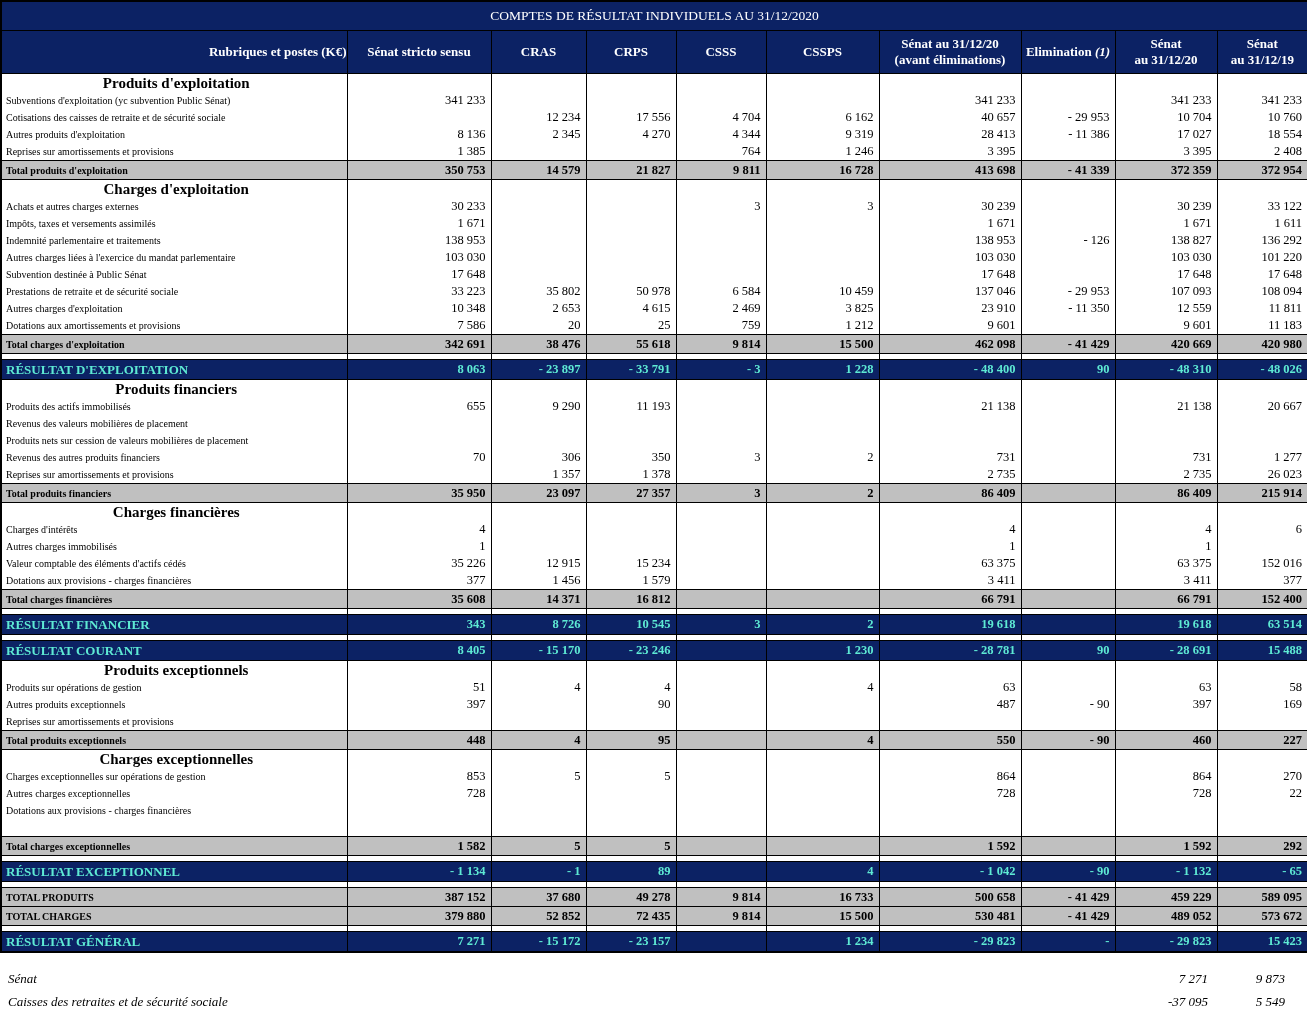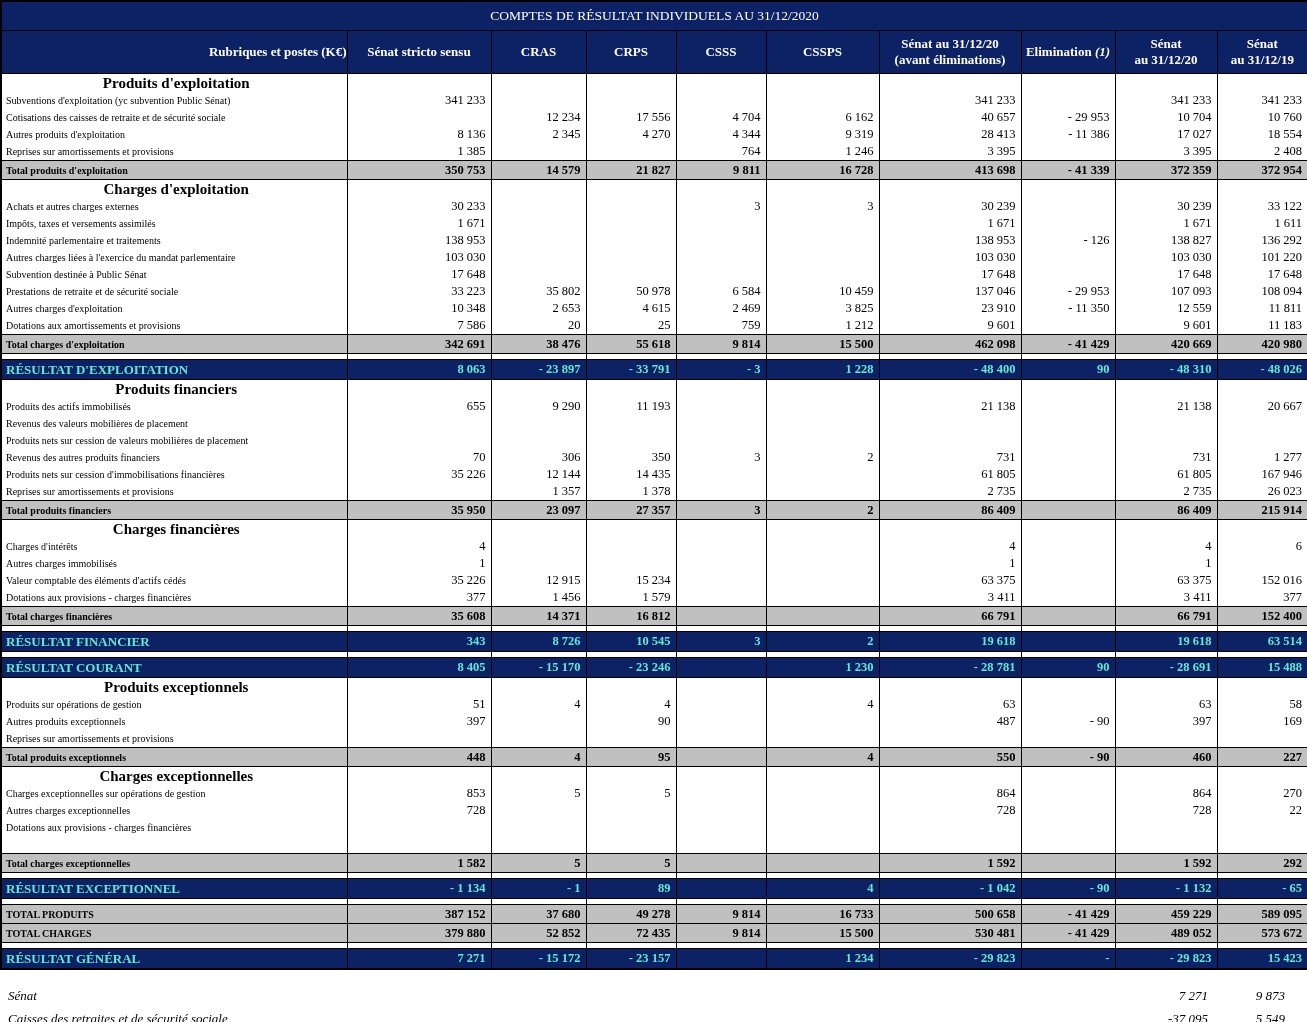--- a/index.html
+++ b/index.html
@@ -428,32 +428,20 @@
         <td class="num">306</td>
         <td class="num">350</td>
         <td class="num">3</td>
         <td class="num">2</td>
         <td class="num">731</td>
         <td class="num"></td>
         <td class="num">731</td>
         <td class="num">1 277</td>
       </tr>
       <tr class="data">
-        <td class="lbl">Produits nets sur cession d'immobilisations financières</td>
-        <td class="num">35 226</td>
-        <td class="num">12 144</td>
-        <td class="num">14 435</td>
-        <td class="num"></td>
-        <td class="num"></td>
-        <td class="num">61 805</td>
-        <td class="num"></td>
-        <td class="num">61 805</td>
-        <td class="num">167 946</td>
-      </tr>
-      <tr class="data">
         <td class="lbl">Reprises sur amortissements et provisions</td>
         <td class="num"></td>
         <td class="num">1 357</td>
         <td class="num">1 378</td>
         <td class="num"></td>
         <td class="num"></td>
         <td class="num">2 735</td>
         <td class="num"></td>
         <td class="num">2 735</td>
         <td class="num">26 023</td>

